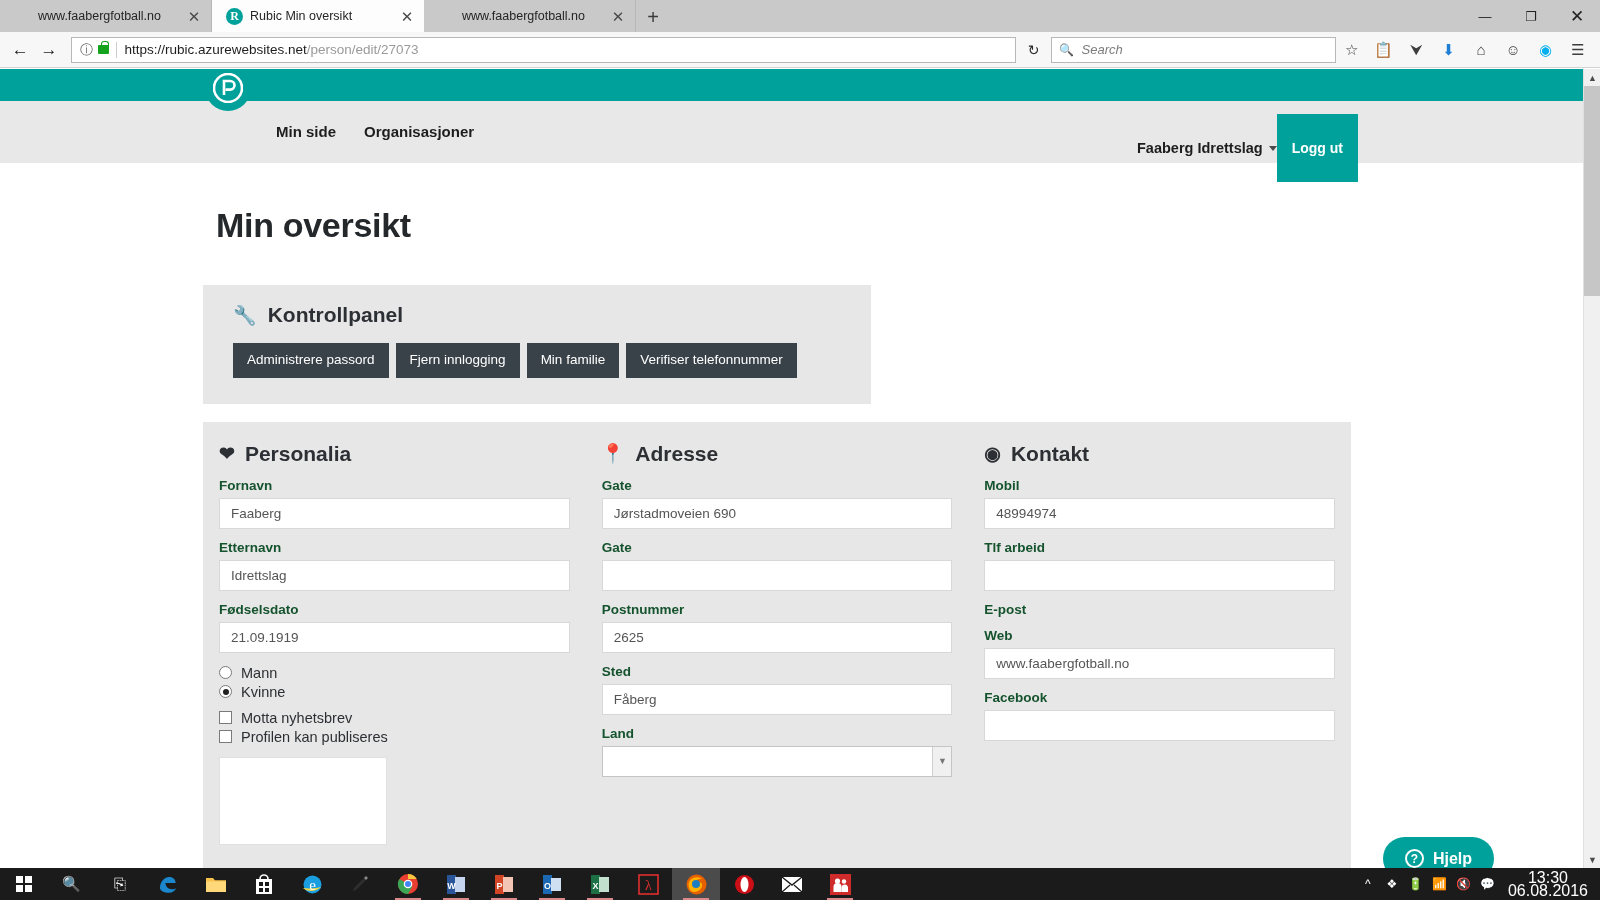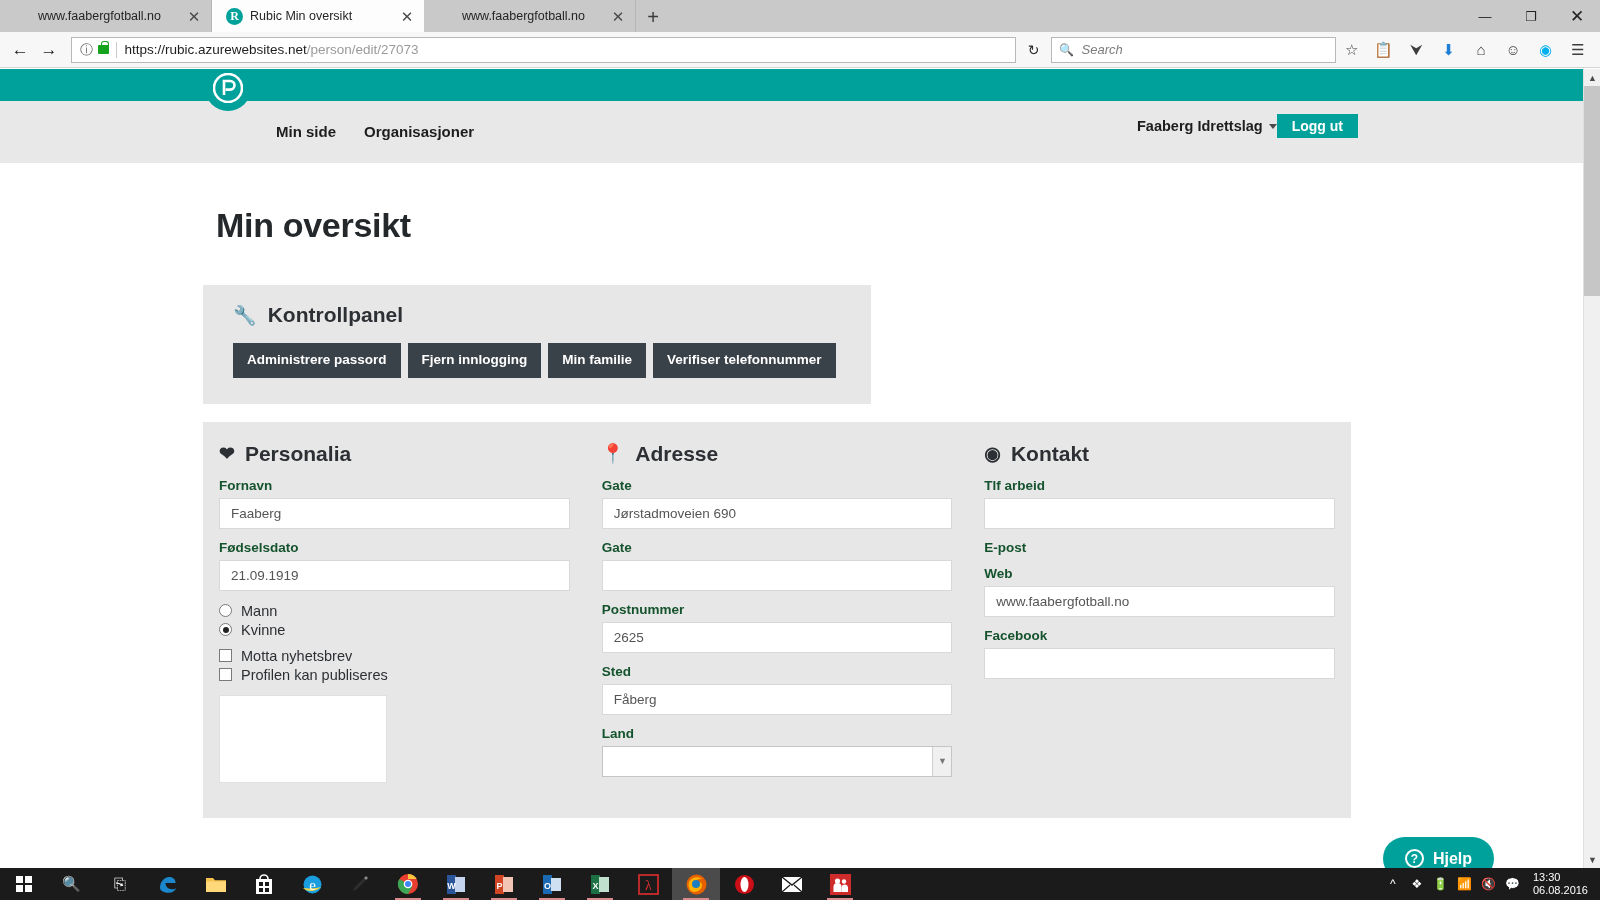--- a/index.html
+++ b/index.html
@@ -121,41 +121,41 @@
     display: flex; align-items: center; justify-content: center;
   }
   .logo svg { display: block; }
   .hdr-links { position: absolute; left: 276px; top: 22px; display: flex; gap: 28px; }
   .hdr-links a { color: #1d1d1d; font-size: 15px; font-weight: bold; text-decoration: none; }
   .hdr-right { position: absolute; right: 225px; top: 13px; display: flex; align-items: center; }
   .orgname { font-size: 14.5px; font-weight: bold; color: #1d1d1d; display: flex; align-items: center; gap: 6px; }
   .caret { width: 0; height: 0; border-left: 4.5px solid transparent; border-right: 4.5px solid transparent; border-top: 5px solid #4b4b4b; }
   .logout {
     background: #00a19a; color: #fff; font-size: 14px; font-weight: bold;
-    padding: 5px 15px; border: none; line-height: 1;
+    padding: 27px 15px; border: none; line-height: 1;
   }
 
   .content { padding: 0; }
   .page-title {
     font-size: 34px; font-weight: bold; color: #25282b;
     margin: 43px 0 0 216px; letter-spacing: -0.3px;
   }
 
   .panel-ctrl {
     margin: 40px 0 0 203px; width: 668px; background: #e7e7e7; padding: 18px 30px 26px 30px;
   }
   .panel-head {
     font-size: 21px; font-weight: bold; color: #2c2f33;
     display: flex; align-items: center; gap: 11px; margin-bottom: 16px;
   }
   .panel-head .gi { font-size: 19px; line-height: 1; }
   .ctrl-btns { display: flex; gap: 7px; }
   .ctrl-btn {
     background: #3a4249; color: #fff; font-size: 13.5px;
-    padding: 9px 14px; border: none; line-height: 1.25; font-weight: bold;
+    padding: 9px 14px; border: none; line-height: 1.25;
   }
 
   .panel-form {
     margin: 18px 0 0 203px; width: 1148px; background: #e7e7e7;
     padding: 20px 0 30px 0;
     display: flex;
   }
   .col { flex: 1 1 0; padding: 0 16px; }
   .col:nth-child(1) { padding-left: 16px; }
   .col-head {
@@ -214,21 +214,21 @@
   .tb-ico {
     position: relative;
     width: 48px; height: 32px; display: flex; align-items: center; justify-content: center;
   }
   .tb-ico.active { background: #4b4b4b; }
   .tb-ico.run:after {
     content:""; position: absolute; bottom: 0; left: 11px; width: 26px; height: 2px; background: #d98b8b;
   }
   .tray { position: absolute; right: 0; bottom: 0; height: 32px; display: flex; align-items: center; }
   .tray-ico { width: 24px; height: 32px; display: flex; align-items: center; justify-content: center; color: #fff; font-size: 12px; }
-  .clock { color: #fff; font-size: 11px; line-height: 13px; padding: 0 12px 0 8px; }
+  .clock { color: #fff; font-size: 16px; line-height: 13px; text-align: center; padding: 0 12px 0 8px; }
   .winlogo { display: grid; grid-template-columns: 7px 7px; grid-template-rows: 7px 7px; gap: 2px; }
   .winlogo i { background: #fff; display: block; }
 </style>
 </head>
 <body>
 
 <div class="browser">
 
   <div class="tabstrip">
     <div class="tab">
@@ -326,20 +326,24 @@
           <div class="col">
             <div class="col-head">
               <span class="gi">❤</span>
               <span>Personalia</span>
             </div>
             <div class="fld">
               <label>Fornavn</label>
               <input type="text" value="Faaberg" style="">
             </div>
             <div class="fld">
+              <label>Etternavn</label>
+              <input type="text" value="Idrettslag" style="">
+            </div>
+            <div class="fld">
               <label>Fødselsdato</label>
               <input type="text" value="21.09.1919" style="">
             </div>
             <div class="choices">
               <div class="choice">
                 <span class="radio"></span>
                 <span>Mann</span>
               </div>
               <div class="choice">
                 <span class="radio on"></span>
@@ -388,20 +392,24 @@
                 </select>
                 <span class="sel-arrow">▼</span>
               </div>
             </div>
           </div>
 
           <div class="col">
             <div class="col-head">
               <span class="gi">◉</span>
               <span>Kontakt</span>
+            </div>
+            <div class="fld">
+              <label>Mobil</label>
+              <input type="text" value="48994974" style="">
             </div>
             <div class="fld">
               <label>Tlf arbeid</label>
               <input type="text" value="" style="">
             </div>
             <div class="fld">
               <label>E-post</label>
             </div>
             <div class="fld">
               <label>Web</label>

